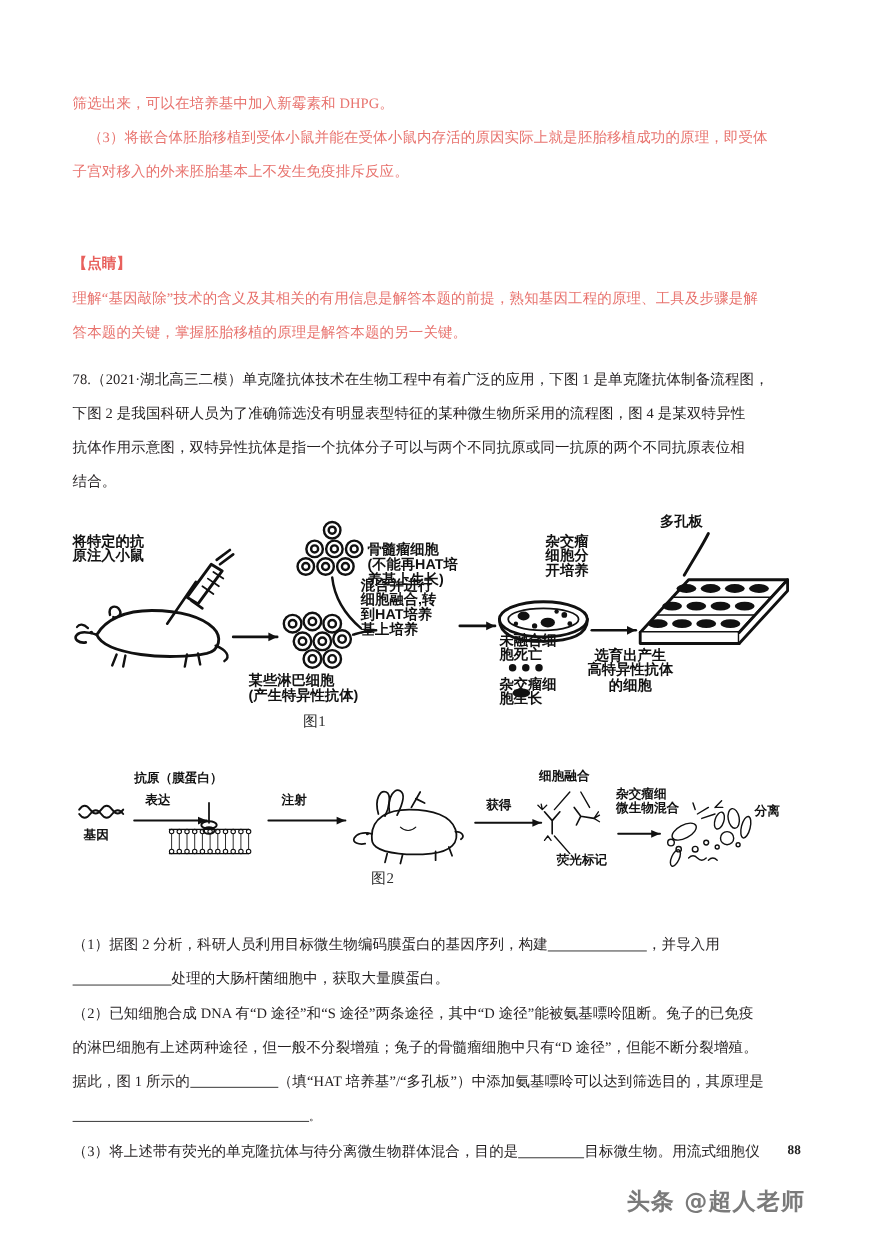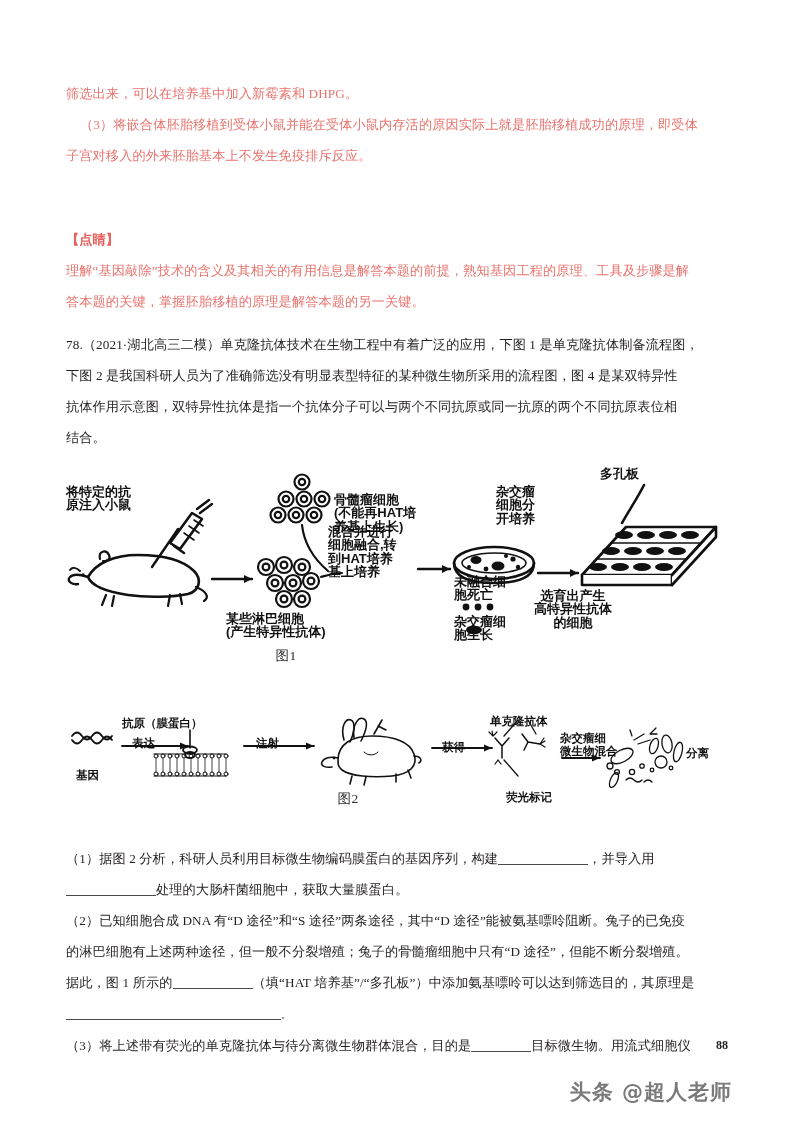--- a/index.html
+++ b/index.html
@@ -63,21 +63,20 @@
     white-space:pre;
     font-weight:bold;
   }
   .fig2lbl{
     font-family:"Liberation Sans","DejaVu Sans",sans-serif;
     position:absolute;
     font-size:11.5px;
     font-weight:bold;
     color:#111;
     white-space:pre;
-    margin-top:16px;
   }
   svg{display:block;}
   .svgabs{position:absolute;left:0;top:0;}
 
   
   .pageno{
     position:absolute;
     right:66px;top:1038px;
     font-size:12px;
     font-weight:bold;
@@ -376,21 +375,21 @@
             <path d="M584 34 l6 -6 m-6 6 l7 0"></path>
           </g>
         </g>
       </svg>
 
       <span class="fig2lbl" style="left:10px;top:52px;">基因</span>
       <span class="fig2lbl" style="left:66px;top:20px;">表达</span>
       <span class="fig2lbl" style="left:56px;top:0px;">抗原（膜蛋白）</span>
       <span class="fig2lbl" style="left:190px;top:20px;">注射</span>
       <span class="fig2lbl" style="left:376px;top:24px;">获得</span>
-      <span class="fig2lbl" style="left:424px;top:-2px;">单克隆抗体</span>
+      <span class="fig2lbl" style="left:424px;top:-2px;">细胞融合</span>
       <span class="fig2lbl" style="left:440px;top:74px;">荧光标记</span>
       <span class="fig2lbl" style="left:494px;top:16px;line-height:1.15;">杂交瘤细
 微生物混合</span>
       <span class="fig2lbl" style="left:620px;top:30px;">分离</span>
 
       <div class="figcap" style="position:absolute;left:232px;top:90px;width:100px;">图2</div>
     </div>
 
     <div style="height:28px"></div>
 

